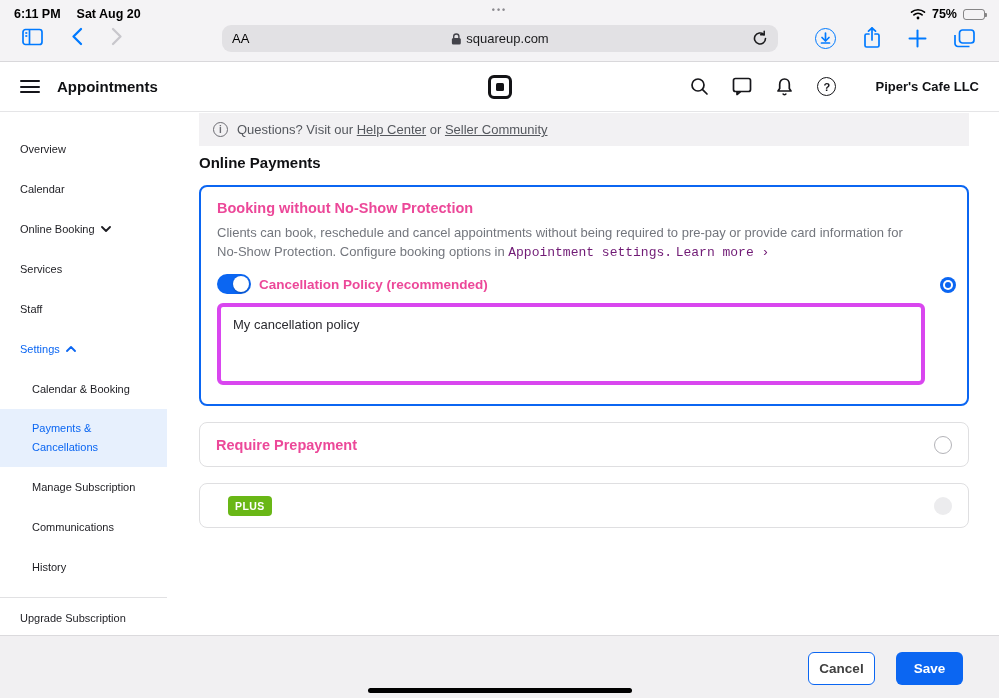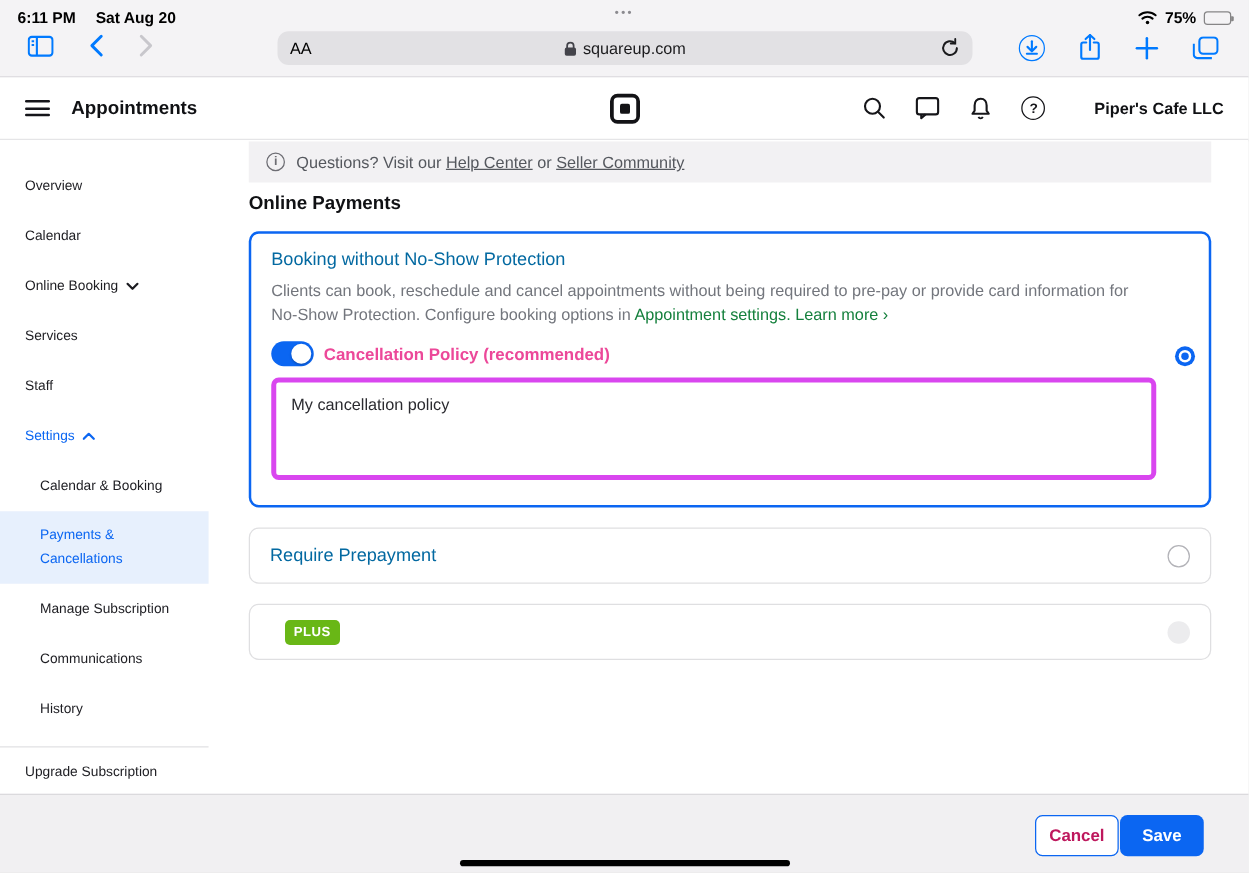--- a/index.html
+++ b/index.html
@@ -49,42 +49,42 @@
   
   .main { position:absolute; top:113px; left:167px; right:0; bottom:63px; background:#fff; padding:0 30px 0 32px; overflow:hidden; }
   .banner { height:33px; background:#f2f1f3; display:flex; align-items:center; gap:9px; padding:0 14px; font-size:13px; color:#55585e; }
   .banner a { color:#55585e; text-decoration:underline; cursor:pointer; }
   .info-circle { width:15px; height:15px; border:1.4px solid #6d6d73; border-radius:50%; display:flex; align-items:center; justify-content:center; font-size:10px; font-style:normal; color:#6d6d73; font-weight:600; flex:none; }
   .page-heading { margin-top:8px; font-size:15px; font-weight:700; color:#101114; }
 
   .card { position:relative; border-radius:8px; margin-top:14px; }
   .card-selected { border:2px solid #0b66f2; padding:13px 16px 15px; }
   .card-plain { border:1px solid #dfdfe1; margin-top:16px; height:45px; display:flex; align-items:center; padding:0 16px; }
-  .card-title { font-size:14.5px; font-weight:400; color:#0369a1; }
+  .card-title { font-size:14.5px; font-weight:700; color:#ec4899; }
   .card-desc { margin-top:7px; font-size:13px; line-height:19px; color:#73767d; max-width:696px; }
-  .card-desc a { color:#15803d; text-decoration:none; cursor:pointer; }
+  .card-desc a { color:#701a75; text-decoration:none; cursor:pointer;font-family:Liberation Mono, monospace; }
   .toggle-row { margin-top:12px; display:flex; align-items:center; gap:8px; }
   .toggle { position:relative; width:34px; height:20px; border-radius:10px; background:#0b66f2; flex:none; cursor:pointer; }
   .toggle .knob { position:absolute; top:2px; right:2px; width:16px; height:16px; border-radius:50%; background:#fff; box-shadow:0 1px 2px rgba(0,0,0,.25); }
   .toggle-label { font-size:13.5px; font-weight:700; color:#ec4899; }
   .policy-box { margin-top:9px; width:calc(100% - 26px); height:82px; resize:none; border:4px solid #d946ef; border-radius:6px; padding:10px 12px; font-family:"Liberation Sans", sans-serif; font-size:13px; color:#2b2b30; outline:none; background:#fff; }
 
   .radio { width:16px; height:16px; border-radius:50%; flex:none; cursor:pointer; }
   .radio-on { position:absolute; top:90px; right:11px; background:#0b66f2; display:flex; align-items:center; justify-content:center; }
   .radio-on .ring { width:10px; height:10px; border-radius:50%; background:#fff; display:flex; align-items:center; justify-content:center; }
   .radio-on .dot { width:6px; height:6px; border-radius:50%; background:#0b66f2; }
   .radio-off { width:18px; height:18px; border:1.5px solid #b3b3b8; margin-left:auto; }
   .radio-disabled { width:18px; height:18px; background:#ececee; margin-left:auto; }
 
   .plus-badge { margin-left:12px; background:#69b716; color:#fff; font-size:10.5px; font-weight:700; letter-spacing:.4px; padding:4px 7px; border-radius:4px; }
 
   
   .footer { position:absolute; left:0; right:0; bottom:0; height:63px; background:#f1f0f2; border-top:1px solid #dbdadd; }
   .btn { position:absolute; top:16px; height:33px; border-radius:6px; font-family:"Liberation Sans", sans-serif; font-size:13.5px; font-weight:700; cursor:pointer; }
-  .btn-cancel { right:104px; width:67px; background:#fff; border:1px solid #0b66f2; color:#be185d; }
+  .btn-cancel { right:124px; width:67px; background:#fff; border:1px solid #0b66f2; color:#404040; }
   .btn-save { right:36px; width:67px; background:#0b66f2; border:none; color:#fff; }
   .home-indicator { position:absolute; left:50%; transform:translateX(-50%); bottom:5px; width:264px; height:5px; border-radius:3px; background:#000; }
 
   svg { display:block; }
 </style>
 </head>
 <body>
 
 <div class="screen">
 

